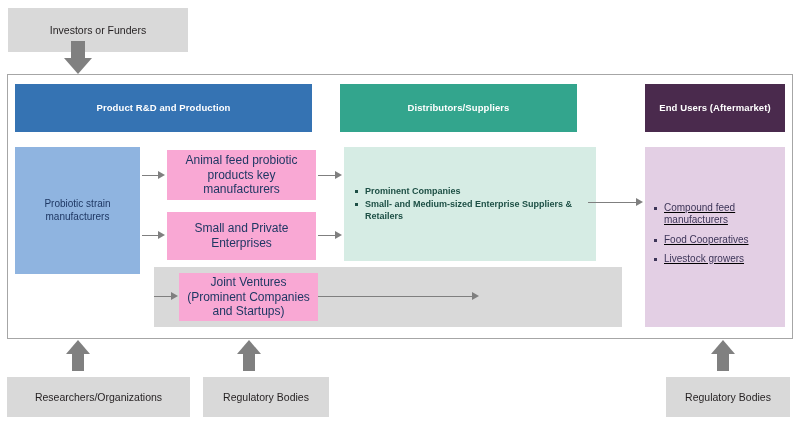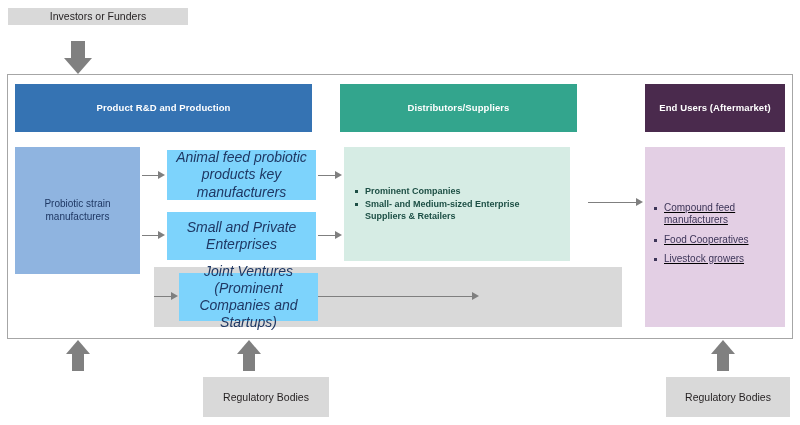--- a/index.html
+++ b/index.html
@@ -55,25 +55,24 @@
   .hdr-green  { background: #33a58d; }
   .hdr-purple { background: #4a2a4d; }
 
   
   .panel-blue-strong { background: #8fb4e0; color: #1f3864; font-size: 10px; font-weight: 400;}
   .panel-mint        { background: #d6ece4; }
   .panel-lilac       { background: #e3cfe4; text-decoration: underline; }
   .panel-gray-band   { background: #d9d9d9; }
 
   .subbox {
-    background: #7dd3fc;
+    background: #f9a8d4;
     color: #1f3864;
-    font-size: 14px;
+    font-size: 12px;
     font-weight: 400;
-    font-style: italic;
   }
 
   
   ul.bul {
     margin: 0;
     padding: 0;
     list-style: none;
   }
   ul.bul li {
     position: relative;
@@ -126,21 +125,21 @@
     border-left: 12px solid transparent;
     border-right: 12px solid transparent;
     border-bottom: 14px solid #808080;
   }
 </style>
 </head>
 <body>
 
 <div id="canvas">
 
-  <div class="abs tbox stake" style="left:8px; top:8px; width:180px; height:17px;">
+  <div class="abs tbox stake" style="left:8px; top:8px; width:180px; height:44px;">
     <span>Investors or Funders</span>
   </div>
 
   <div class="abs" style="left:60px; top:41px; width:36px; height:33px;">
     <div class="abs blockarrow-shaft" style="left:11px; top:0px; width:14px; height:18px;"></div>
     <div class="abs blockarrow-head-down" style="left:4px; top:17px;"></div>
   </div>
 
   <div class="abs" id="main-frame" style="left:7px; top:74px; width:786px; height:265px;"></div>
 
@@ -176,21 +175,21 @@
   </div>
   <div class="abs" style="left:154px; top:292px; width:26px; height:9px;">
     <div class="abs arr-line" style="left:0; top:4px; width:19px;"></div>
     <div class="abs arr-head-right" style="left:17px; top:0;"></div>
   </div>
 
   <div class="abs tbox col-header hdr-green" style="left:340px; top:84px; width:237px; height:48px;">
     <span>Distributors/Suppliers</span>
   </div>
 
-  <div class="abs panel-mint" style="left:344px; top:147px; width:226px; height:114px; display:flex; align-items:center; padding:0 10px;">
+  <div class="abs panel-mint" style="left:344px; top:147px; width:252px; height:114px; display:flex; align-items:center; padding:0 10px;">
     <ul class="bul mint-list">
       <li>Prominent Companies</li>
       <li>Small- and Medium-sized Enterprise Suppliers &amp; Retailers</li>
     </ul>
   </div>
 
   <div class="abs" style="left:318px; top:171px; width:26px; height:9px;">
     <div class="abs arr-line" style="left:0; top:4px; width:19px;"></div>
     <div class="abs arr-head-right" style="left:17px; top:0;"></div>
   </div>
@@ -227,20 +226,23 @@
   </div>
   <div class="abs" style="left:235px; top:340px; width:28px; height:30px;">
     <div class="abs blockarrow-head-up" style="left:2px; top:0px;"></div>
     <div class="abs blockarrow-shaft" style="left:8px; top:13px; width:12px; height:18px;"></div>
   </div>
   <div class="abs" style="left:709px; top:340px; width:28px; height:30px;">
     <div class="abs blockarrow-head-up" style="left:2px; top:0px;"></div>
     <div class="abs blockarrow-shaft" style="left:8px; top:13px; width:12px; height:18px;"></div>
   </div>
 
+  <div class="abs tbox stake" style="left:7px; top:377px; width:183px; height:40px;">
+    <span>Researchers/Organizations</span>
+  </div>
 
   <div class="abs tbox stake" style="left:203px; top:377px; width:126px; height:40px;">
     <span>Regulatory Bodies</span>
   </div>
 
   <div class="abs tbox stake" style="left:666px; top:377px; width:124px; height:40px;">
     <span>Regulatory Bodies</span>
   </div>
 
 </div>

